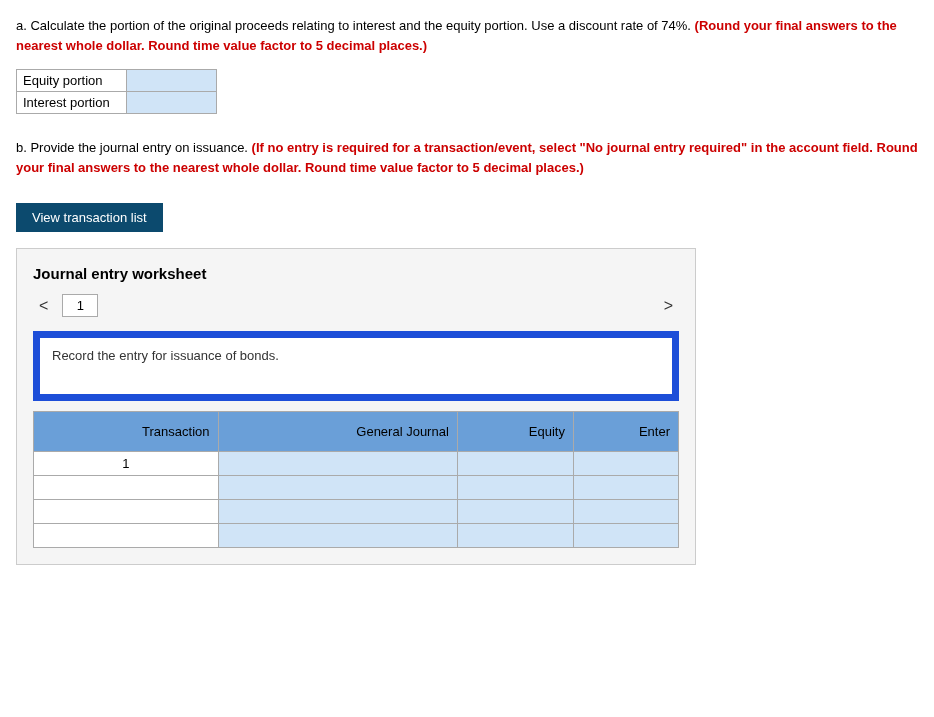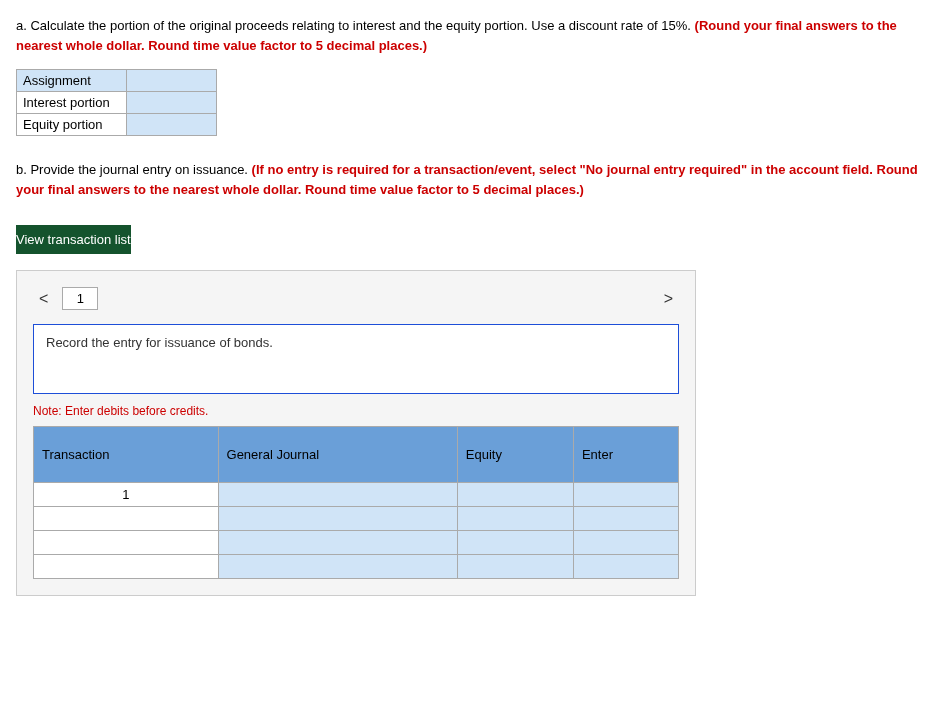--- a/index.html
+++ b/index.html
@@ -44,24 +44,24 @@
       height: 22px;
     }
     .assignment-header td {
       background: #d0e4f7 !important;
       font-weight: normal;
     }
     .section-b {
       margin-top: 24px;
     }
     .btn-view {
-      background: #14532d;
+      background: #0c4a6e;
       color: #fff;
       border: none;
-      padding: 7px 0;
+      padding: 7px 16px;
       font-size: 13px;
       cursor: pointer;
       margin-top: 12px;
       margin-bottom: 16px;
       display: inline-block;
     }
     .journal-worksheet {
       border: 1px solid #ccc;
       background: #f5f5f5;
       padding: 16px;
@@ -91,43 +91,43 @@
       padding: 3px 12px;
       font-size: 13px;
       min-width: 36px;
       text-align: center;
     }
     .nav-right {
       margin-left: auto;
     }
     .entry-description-box {
       background: #fff;
-      border: 1px solid #1d4ed8;
+      border: 7px solid #1d4ed8;
       padding: 10px 12px;
       min-height: 70px;
       font-size: 13px;
       color: #333;
       margin-bottom: 10px;
     }
     .note-text {
       color: #cc0000;
       font-size: 12px;
       margin-bottom: 8px;
     }
     .journal-table {
       border-collapse: collapse;
       width: 100%;
     }
     .journal-table th {
       background: #6a9fd8;
       color: #000;
       font-weight: normal;
       border: 1px solid #aaa;
-      padding: 20px 8px;
-      text-align: left;
+      padding: 12px 8px;
+      text-align: right;
       font-size: 13px;
     }
     .journal-table td {
       border: 1px solid #aaa;
       padding: 3px 6px;
       background: #fff;
       height: 24px;
       font-size: 13px;
     }
     .journal-table td.center {
@@ -135,61 +135,57 @@
     }
     .journal-table td.blue-bg {
       background: #d0e4f7;
     }
   </style>
 </head>
 <body>
 
 <div class="section-a">
   <p class="instruction-text">
-    <span>a. Calculate the portion of the original proceeds relating to interest and the equity portion. Use a discount rate of 15%.</span>
+    <span>a. Calculate the portion of the original proceeds relating to interest and the equity portion. Use a discount rate of 74%.</span>
     <span class="bold-red">(Round your final answers to the nearest whole dollar. Round time value factor to 5 decimal places.)</span>
   </p>
 
   <table class="assignment-table">
     <tbody>
-        <tr class="assignment-header">
-      <td>Assignment</td>
-      <td></td>
+    <tr>
+      <td>Equity portion</td>
+      <td class="input-cell"></td>
     </tr>
     <tr>
       <td>Interest portion</td>
       <td class="input-cell"></td>
     </tr>
-    <tr>
-      <td>Equity portion</td>
-      <td class="input-cell"></td>
-    </tr>
   </tbody>
     </table>
 </div>
 
 <div class="section-b">
   <p class="instruction-text">
     <span>b. Provide the journal entry on issuance.</span>
     <span class="bold-red">(If no entry is required for a transaction/event, select "No journal entry required" in the account field. Round your final answers to the nearest whole dollar. Round time value factor to 5 decimal places.)</span>
   </p>
 
   <button class="btn-view">View transaction list</button>
 
   <div class="journal-worksheet">
+    <h3>Journal entry worksheet</h3>
 
     <div class="nav-row">
       <span class="nav-arrow">&lt;</span>
       <div class="tab-box">1</div>
       <span class="nav-arrow nav-right">&gt;</span>
     </div>
 
     <div class="entry-description-box">Record the entry for issuance of bonds.</div>
 
-    <p class="note-text">Note: Enter debits before credits.</p>
 
     <table class="journal-table">
       <thead>
         <tr>
           <th>Transaction</th>
           <th>General Journal</th>
           <th>Equity</th>
           <th>Enter</th>
         </tr>
       </thead>

